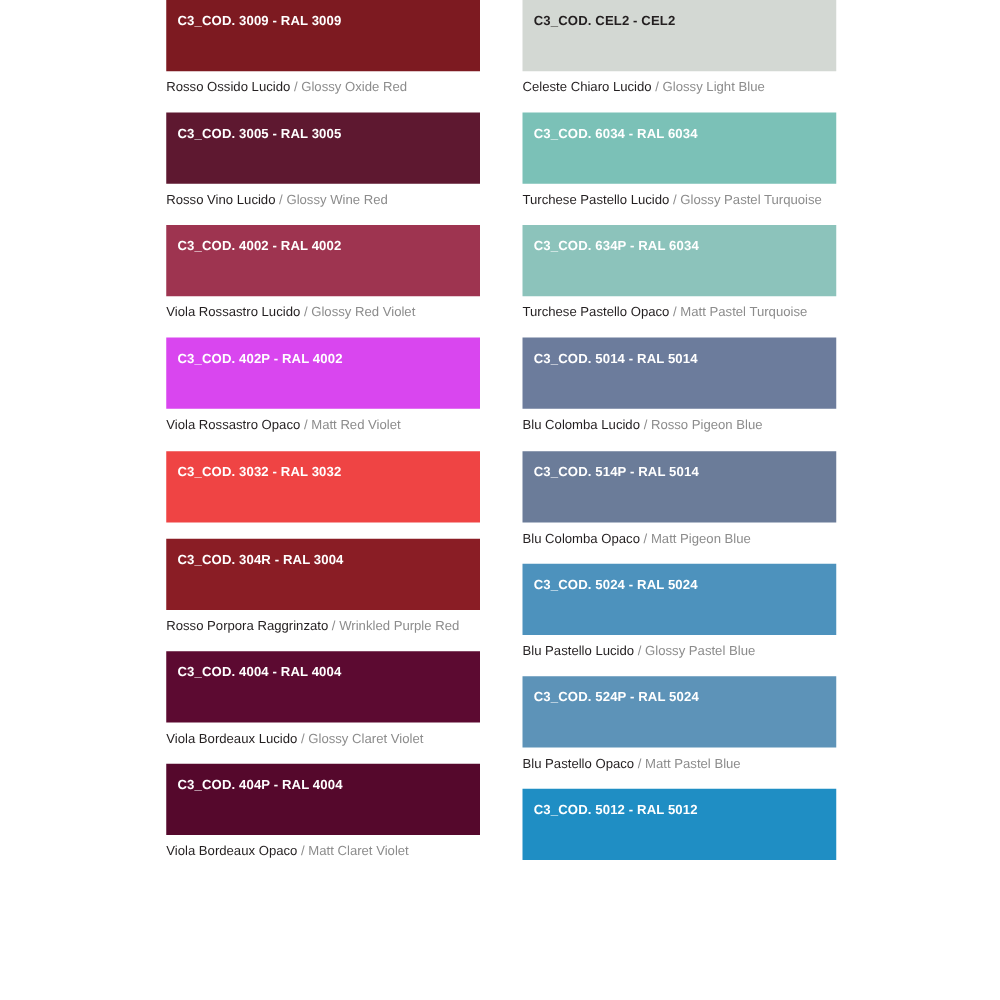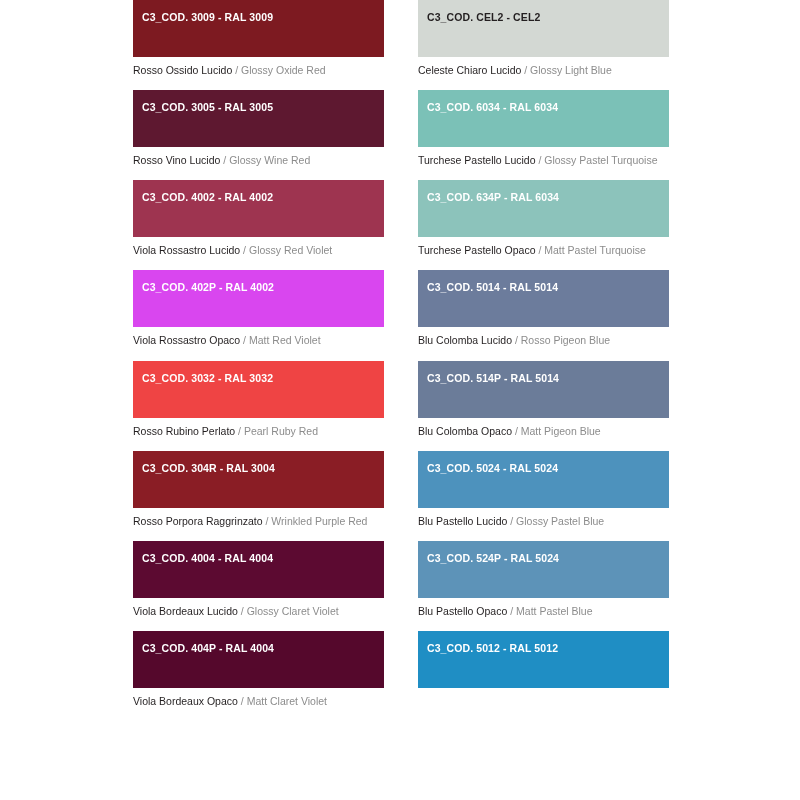--- a/index.html
+++ b/index.html
@@ -91,21 +91,20 @@
         <div class="swatch-block">
           <div class="swatch" style="background: #d946ef;">
             <div class="swatch-code" style="color: rgb(255, 255, 255);">C3_COD. 402P - RAL 4002</div>
           </div>
           <div class="caption"><span class="it">Viola Rossastro Opaco</span><span class="sep"> / </span><span class="en">Matt Red Violet</span></div>
         </div>
         <div class="swatch-block">
           <div class="swatch" style="background: #ef4444;">
             <div class="swatch-code" style="color: rgb(255, 255, 255);">C3_COD. 3032 - RAL 3032</div>
           </div>
-          <div class="caption"><span class="it">Rosso Rubino Perlato</span><span class="sep"> / </span><span class="en">Pearl Ruby Red</span></div>
         </div>
         <div class="swatch-block">
           <div class="swatch" style="background: rgb(138, 29, 37);">
             <div class="swatch-code" style="color: rgb(255, 255, 255);">C3_COD. 304R - RAL 3004</div>
           </div>
           <div class="caption"><span class="it">Rosso Porpora Raggrinzato</span><span class="sep"> / </span><span class="en">Wrinkled Purple Red</span></div>
         </div>
         <div class="swatch-block">
           <div class="swatch" style="background: rgb(92, 10, 49);">
             <div class="swatch-code" style="color: rgb(255, 255, 255);">C3_COD. 4004 - RAL 4004</div>

